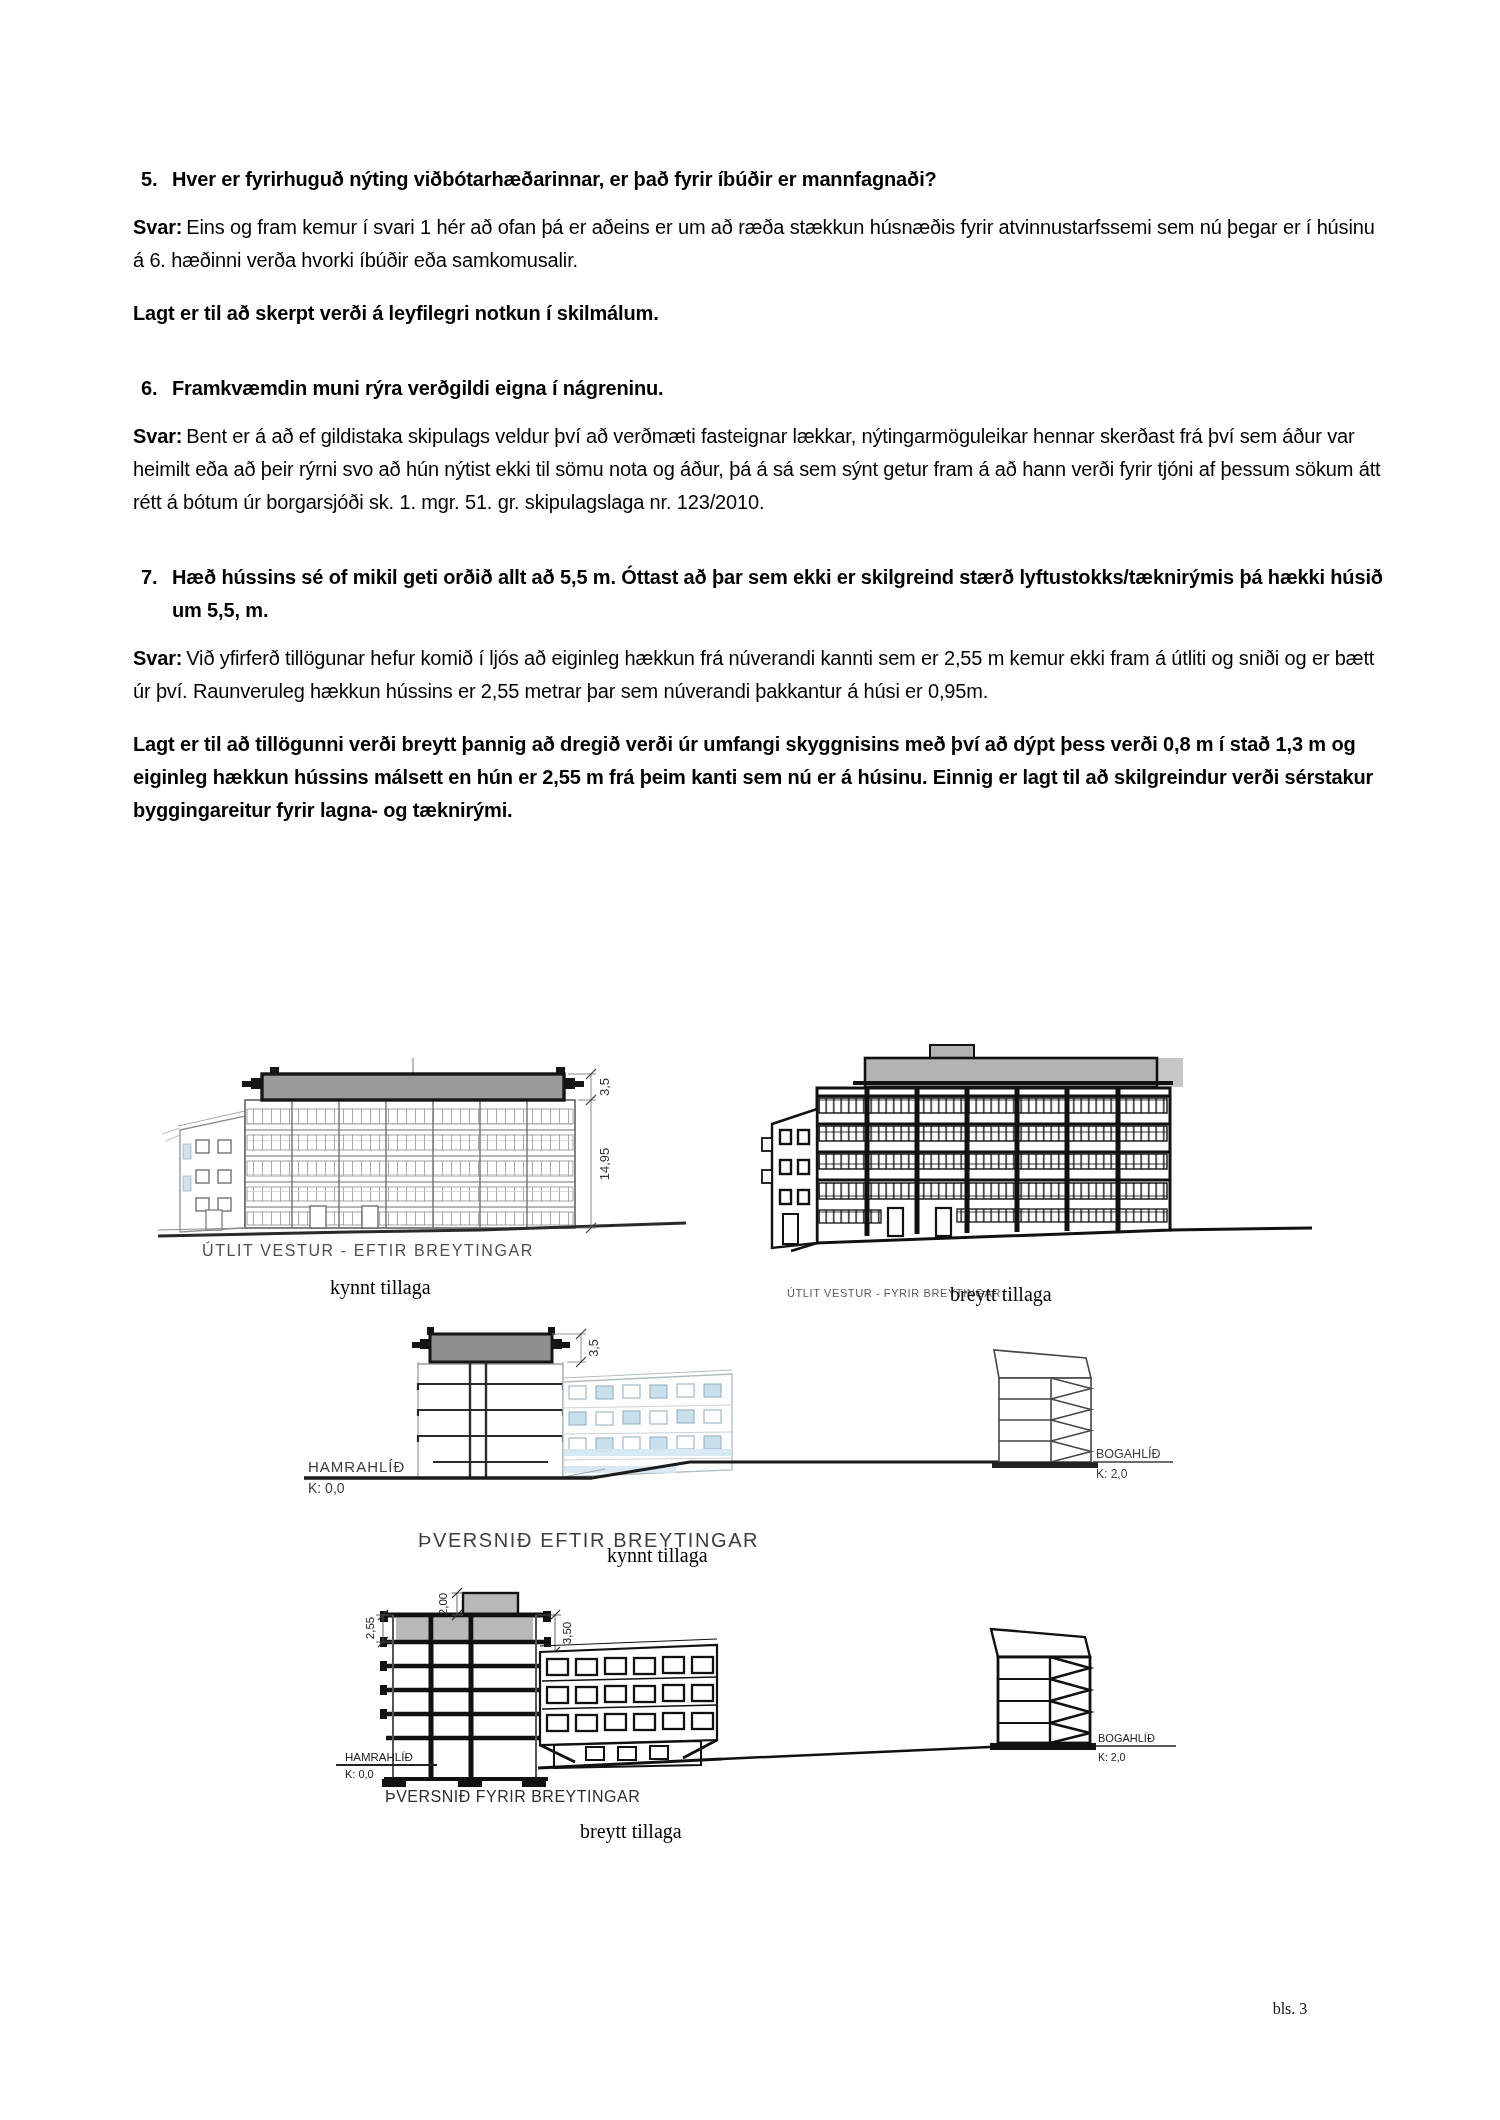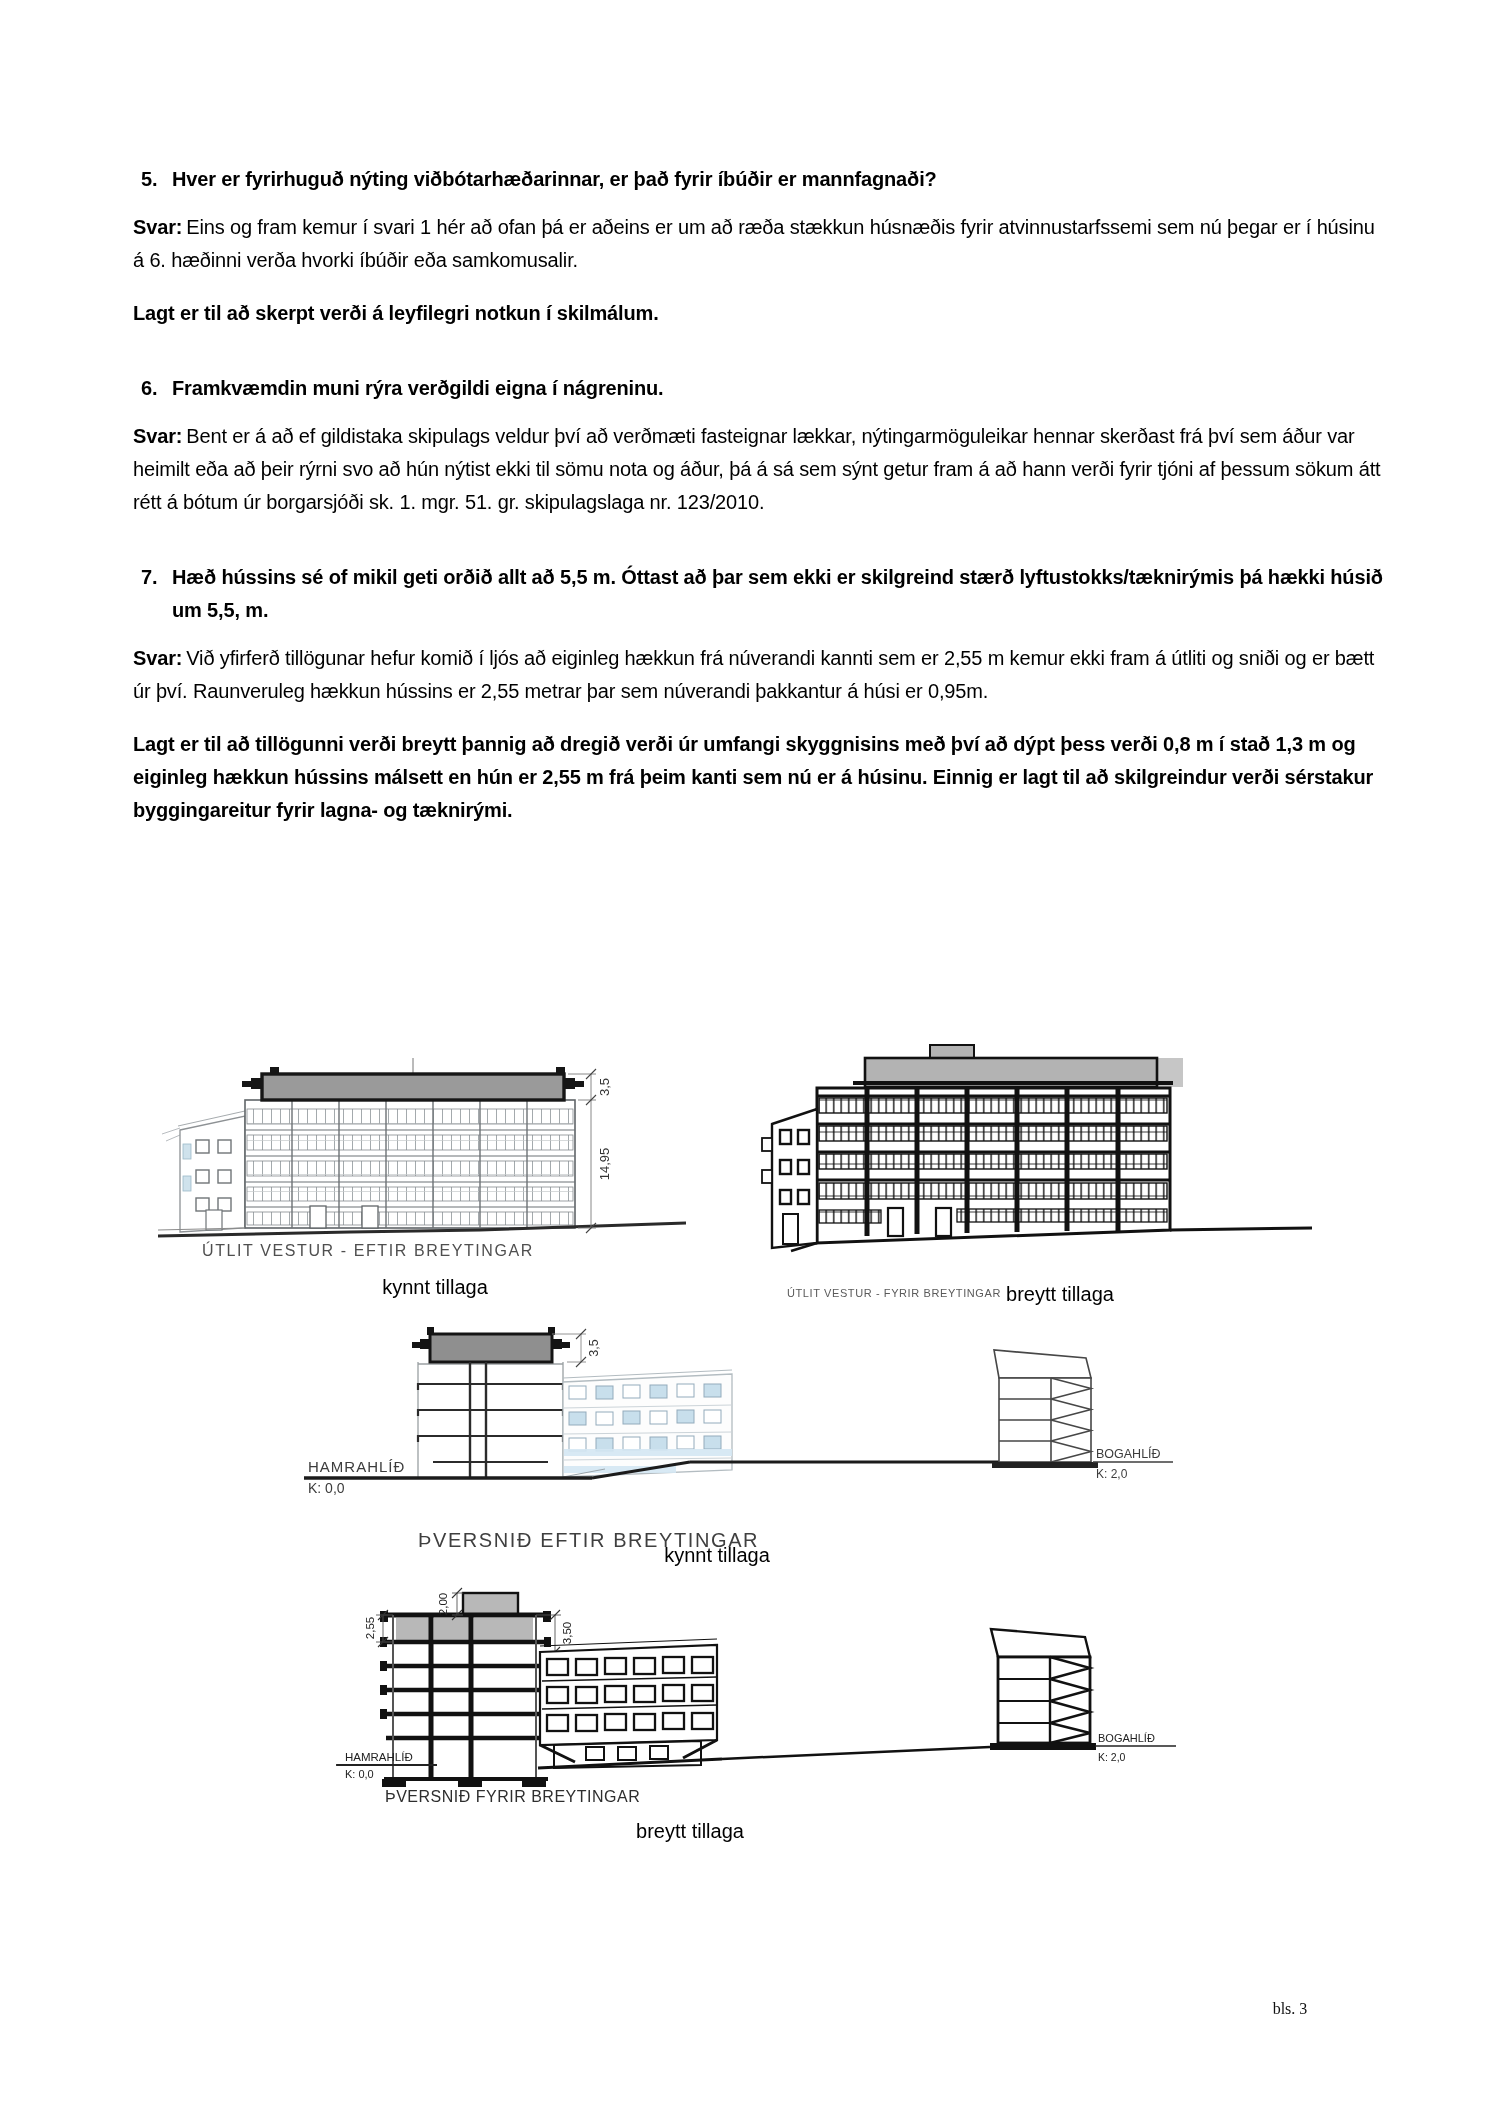--- a/index.html
+++ b/index.html
@@ -18,21 +18,21 @@
   .h .ht{flex:1;}
   .textblock p{margin:0 0 20px 0;}
   .prop{font-weight:bold;}
   b.svar{margin-right:4px;}
   .fig{position:absolute;}
   .figlabel{position:absolute;color:#4f4f4f;white-space:nowrap;}
   .lab-elev-after{left:202px;top:1242px;font-size:16px;letter-spacing:1.6px;}
   .lab-elev-before{left:787px;top:1287px;font-size:11px;letter-spacing:0.6px;color:#5a5a5a;}
   .lab-sect-after{left:418px;top:1529px;font-size:20px;letter-spacing:1.6px;color:#3f3f3f;}
   .lab-sect-before{left:385px;top:1788px;font-size:16px;letter-spacing:0.5px;color:#2e2e2e;}
-  .figcap{position:absolute;font-size:20px;color:#000;text-align:center;white-space:nowrap;}
+  .figcap{position:absolute;font-size:20px;color:#000;text-align:left;white-space:nowrap;font-family:Liberation Serif, serif;}
   .cap-elev-after{left:330px;top:1276px;width:210px;}
   .cap-elev-before{left:950px;top:1283px;width:220px;}
   .cap-sect-after{left:607px;top:1544px;width:220px;}
   .cap-sect-before{left:580px;top:1820px;width:220px;}
   .pagefooter{
     position:absolute;left:1235px;top:2000px;width:110px;text-align:center;
     font-family:"Liberation Serif", serif;font-size:16px;color:#111;
   }
   svg text{font-family:"Liberation Sans", sans-serif;}
 </style>

